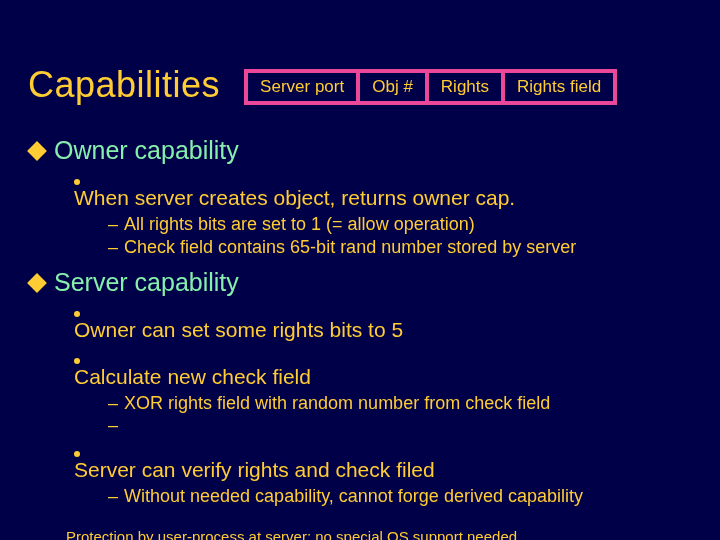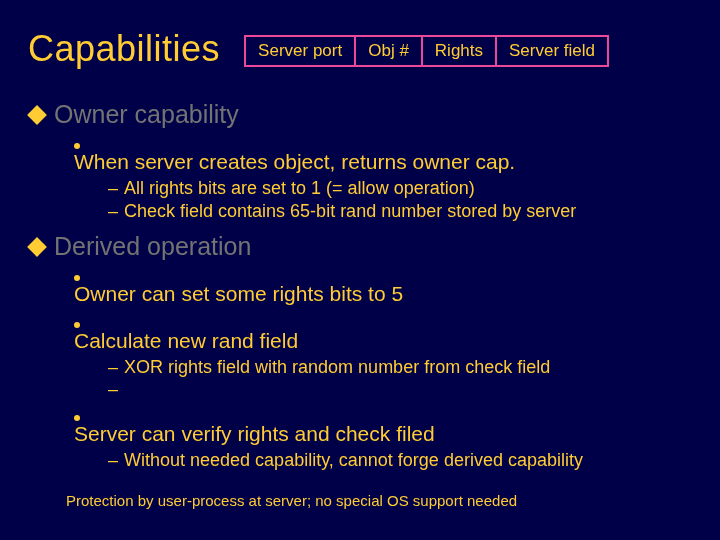--- a/index.html
+++ b/index.html
@@ -10,38 +10,39 @@
     background: #000048;
     font-family: Verdana, Arial, sans-serif;
     overflow: hidden;
   }
   .slide {
     position: relative;
     width: 720px;
     height: 388px;
     box-sizing: border-box;
     padding: 28px 20px 0 28px;
+    margin-top: 36px;
   }
   .header {
     display: flex;
     align-items: center;
   }
   .title {
     color: #ffcc33;
     font-size: 36px;
     font-weight: normal;
     margin-right: 24px;
     letter-spacing: 0.5px;
   }
   .fields-table {
     border-collapse: collapse;
     margin-top: 4px;
   }
   .fields-table td {
-    border: 2px solid #ec4899;
+    border: 4px solid #ec4899;
     color: #ffcc33;
     font-size: 17px;
     padding: 4px 12px;
     text-align: center;
     white-space: nowrap;
   }
   .body {
     margin-top: 30px;
   }
   .sec-head {
@@ -51,21 +52,21 @@
   }
   .diamond {
     width: 14px;
     height: 14px;
     background: #ffcc33;
     transform: rotate(45deg);
     margin: 0 10px 0 2px;
     flex: none;
   }
   .sec-title {
-    color: #737373;
+    color: #86efac;
     font-size: 25px;
     font-weight: normal;
   }
   .bullet-row {
     display: flex;
     align-items: flex-start;
     margin: 4px 0 2px 46px;
     flex-direction: column;
   }
   .dot {
@@ -111,21 +112,21 @@
 <div class="slide">
 
   <div class="header">
     <div class="title">Capabilities</div>
     <table class="fields-table">
       <tbody>
           <tr>
         <td>Server port</td>
         <td>Obj #</td>
         <td>Rights</td>
-        <td>Server field</td>
+        <td>Rights field</td>
       </tr>
     </tbody>
       </table>
   </div>
 
   <div class="body">
 
     <div class="sec-head">
       <div class="diamond"></div>
       <div class="sec-title">Owner capability</div>
@@ -138,29 +139,29 @@
       <div class="dash">–</div>
       <div class="sub-text">All rights bits are set to 1  (= allow operation)</div>
     </div>
     <div class="sub-row">
       <div class="dash">–</div>
       <div class="sub-text">Check field contains 65-bit rand number stored by server</div>
     </div>
 
     <div class="sec-head">
       <div class="diamond"></div>
-      <div class="sec-title">Derived operation</div>
+      <div class="sec-title">Server capability</div>
     </div>
     <div class="bullet-row">
       <div class="dot"></div>
       <div class="bullet-text">Owner can set some rights bits to 5</div>
     </div>
     <div class="bullet-row">
       <div class="dot"></div>
-      <div class="bullet-text">Calculate new rand field</div>
+      <div class="bullet-text">Calculate new check field</div>
     </div>
     <div class="sub-row">
       <div class="dash">–</div>
       <div class="sub-text">XOR rights field with random number from check field</div>
     </div>
     <div class="sub-row">
       <div class="dash">–</div>
     </div>
     <div class="bullet-row">
       <div class="dot"></div>

